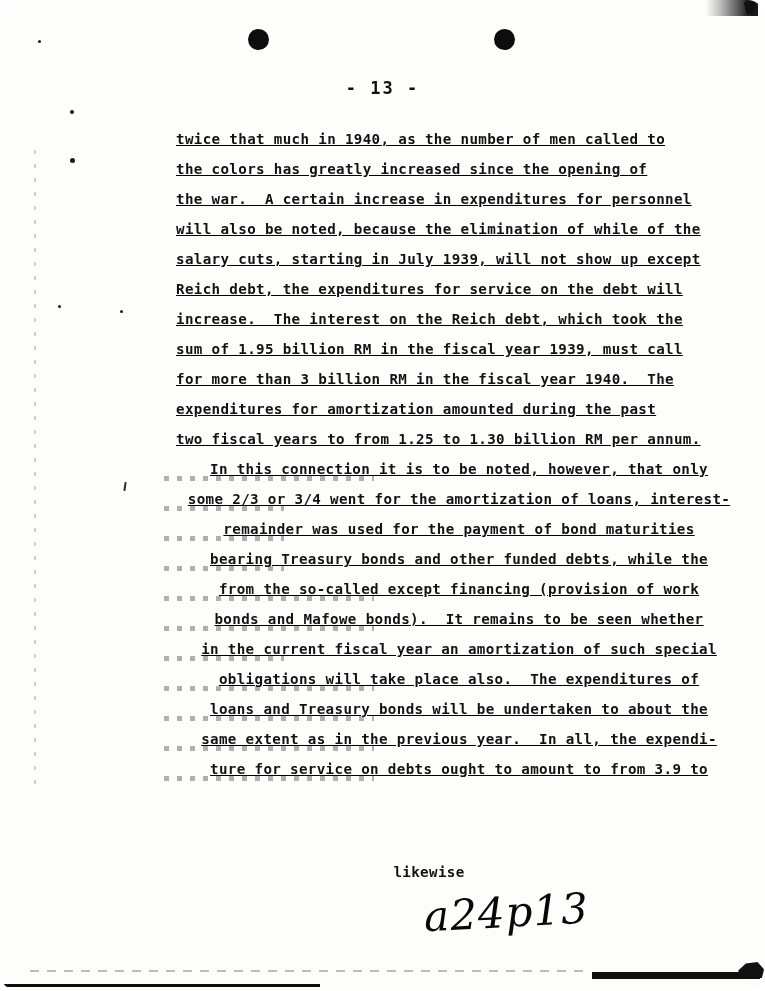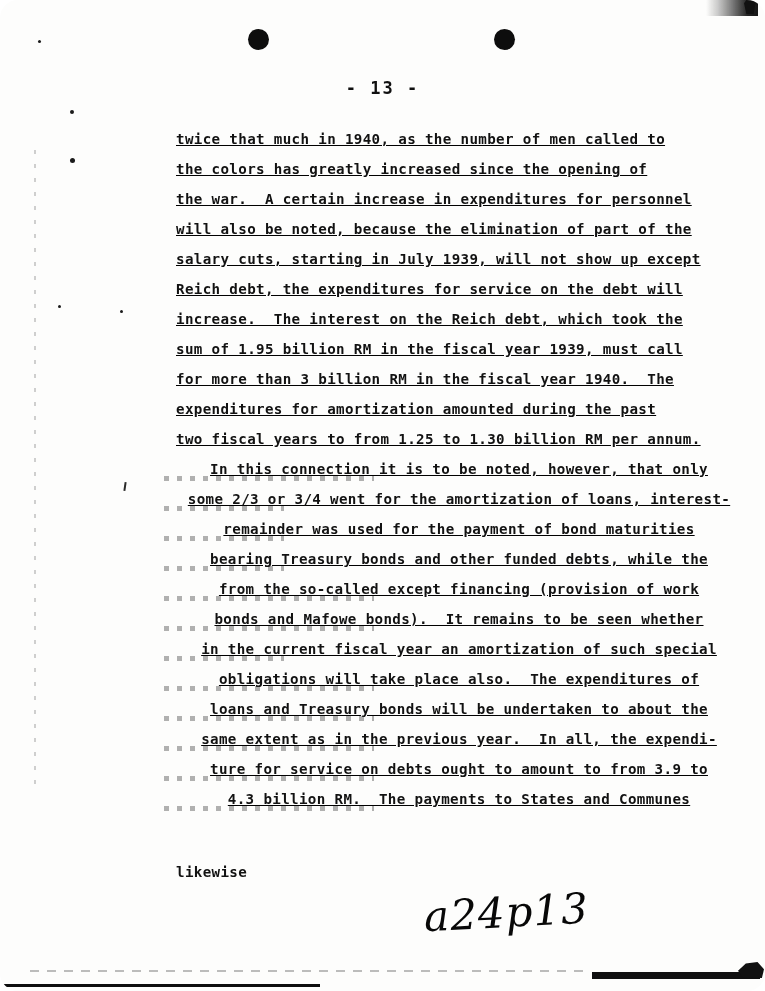--- a/index.html
+++ b/index.html
@@ -172,21 +172,21 @@
         rgba(255,255,255,0) 5px, rgba(255,255,255,0) 13px);
     opacity: 0.8;
   }
   .line.ghost.wide::after { width: 210px; }
 
   .closing-line {
     position: absolute;
     left: 176px;
     top: 864px;
     width: 506px;
-    text-align: left;
+    text-align: center;
     font-size: 14.2px;
     font-weight: bold;
     color: #121212;
     letter-spacing: 0.35px;
   }
 
   .handwriting {
     position: absolute;
     left: 424px;
     top: 888px;
@@ -218,39 +218,38 @@
   <div class="speck" style="left:120px; top:310px; width:3px; height:3px;"></div>
   <div class="speck" style="left:58px;  top:305px; width:3px; height:3px;"></div>
   <div class="tickmark" style="left:124px; top:482px;"></div>
 
   <div class="page-number">- 13 -</div>
 
   <div class="body-text">
     <span class="line">twice that much in 1940, as the number of men called to</span>
     <span class="line">the colors has greatly increased since the opening of</span>
     <span class="line">the war.  A certain increase in expenditures for personnel</span>
-    <span class="line">will also be noted, because the elimination of part of the</span>
+    <span class="line">will also be noted, because the elimination of while of the</span>
     <span class="line">salary cuts, starting in July 1939, will not show up except</span>
     <span class="line">Reich debt, the expenditures for service on the debt will</span>
     <span class="line">increase.  The interest on the Reich debt, which took the</span>
     <span class="line">sum of 1.95 billion RM in the fiscal year 1939, must call</span>
     <span class="line">for more than 3 billion RM in the fiscal year 1940.  The</span>
     <span class="line">expenditures for amortization amounted during the past</span>
     <span class="line">two fiscal years to from 1.25 to 1.30 billion RM per annum.</span>
     <span class="line ghost wide">In this connection it is to be noted, however, that only</span>
     <span class="line ghost">some 2/3 or 3/4 went for the amortization of loans, interest-</span>
     <span class="line ghost">remainder was used for the payment of bond maturities</span>
     <span class="line ghost">bearing Treasury bonds and other funded debts, while the</span>
     <span class="line ghost wide">from the so-called except financing (provision of work</span>
     <span class="line ghost wide">bonds and Mafowe bonds).  It remains to be seen whether</span>
     <span class="line ghost">in the current fiscal year an amortization of such special</span>
     <span class="line ghost wide">obligations will take place also.  The expenditures of</span>
     <span class="line ghost wide">loans and Treasury bonds will be undertaken to about the</span>
     <span class="line ghost wide">same extent as in the previous year.  In all, the expendi-</span>
     <span class="line ghost wide">ture for service on debts ought to amount to from 3.9 to</span>
-    <span class="line ghost wide">4.3 billion RM.  The payments to States and Communes</span>
   </div>
 
   <div class="closing-line">likewise</div>
 
   <div class="handwriting">a24p13</div>
 
 </div>
 
 </body></html>

